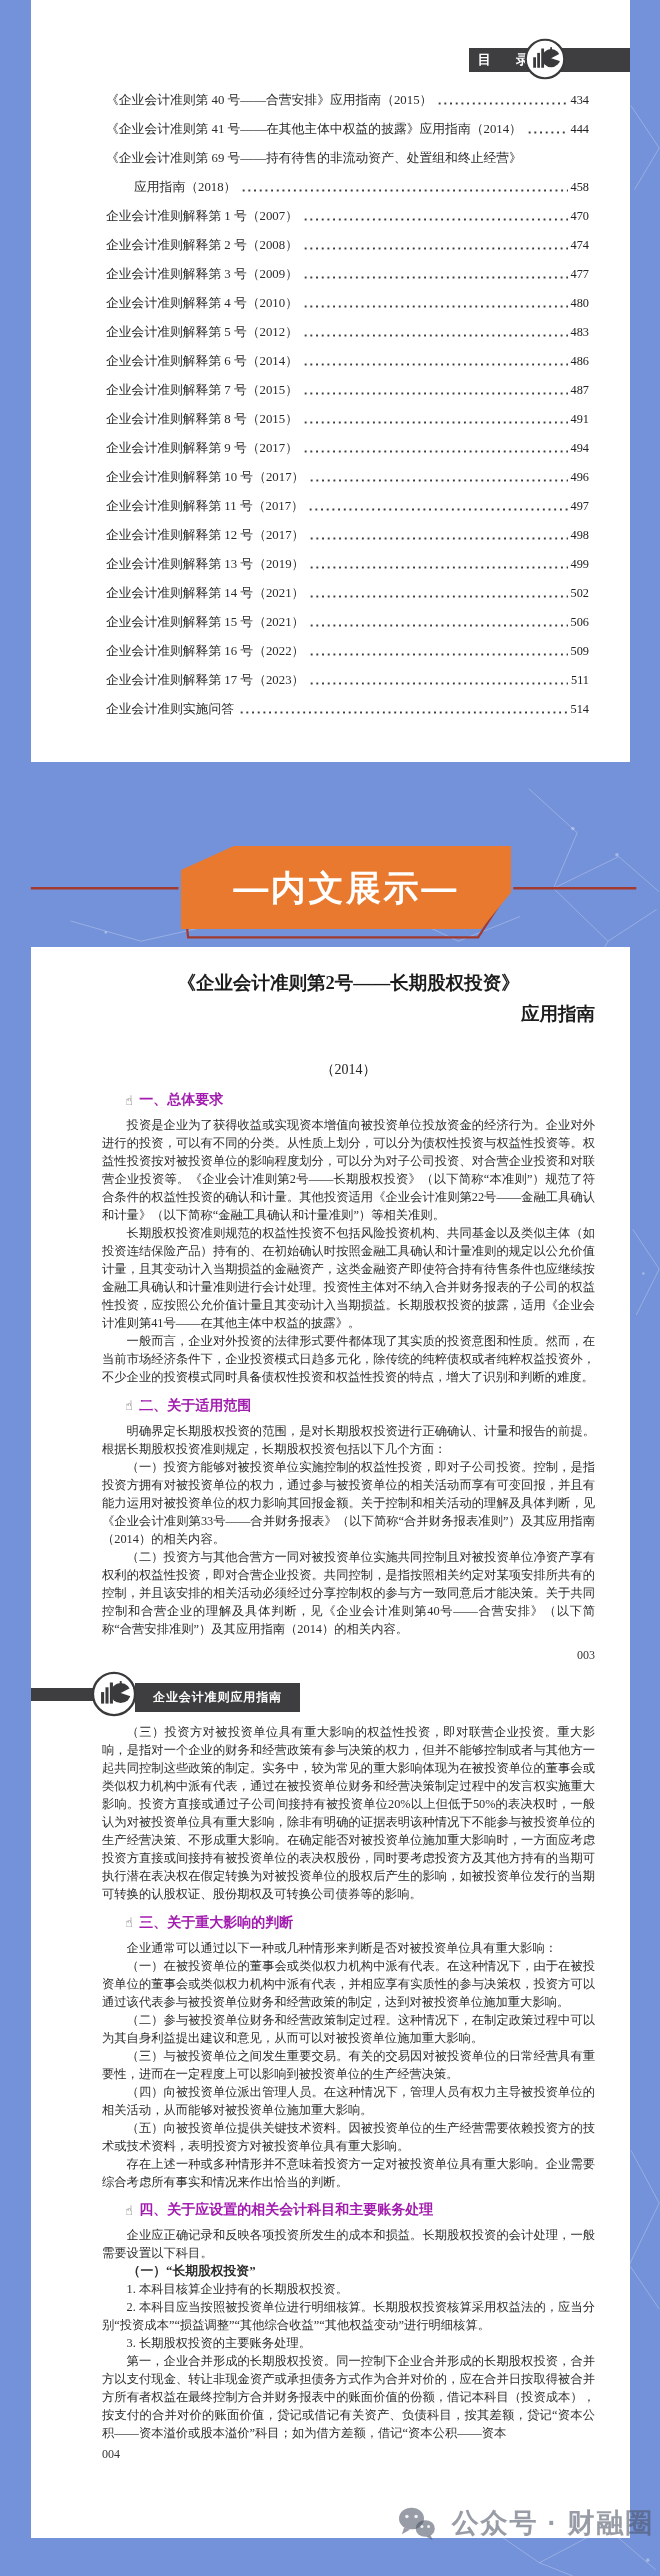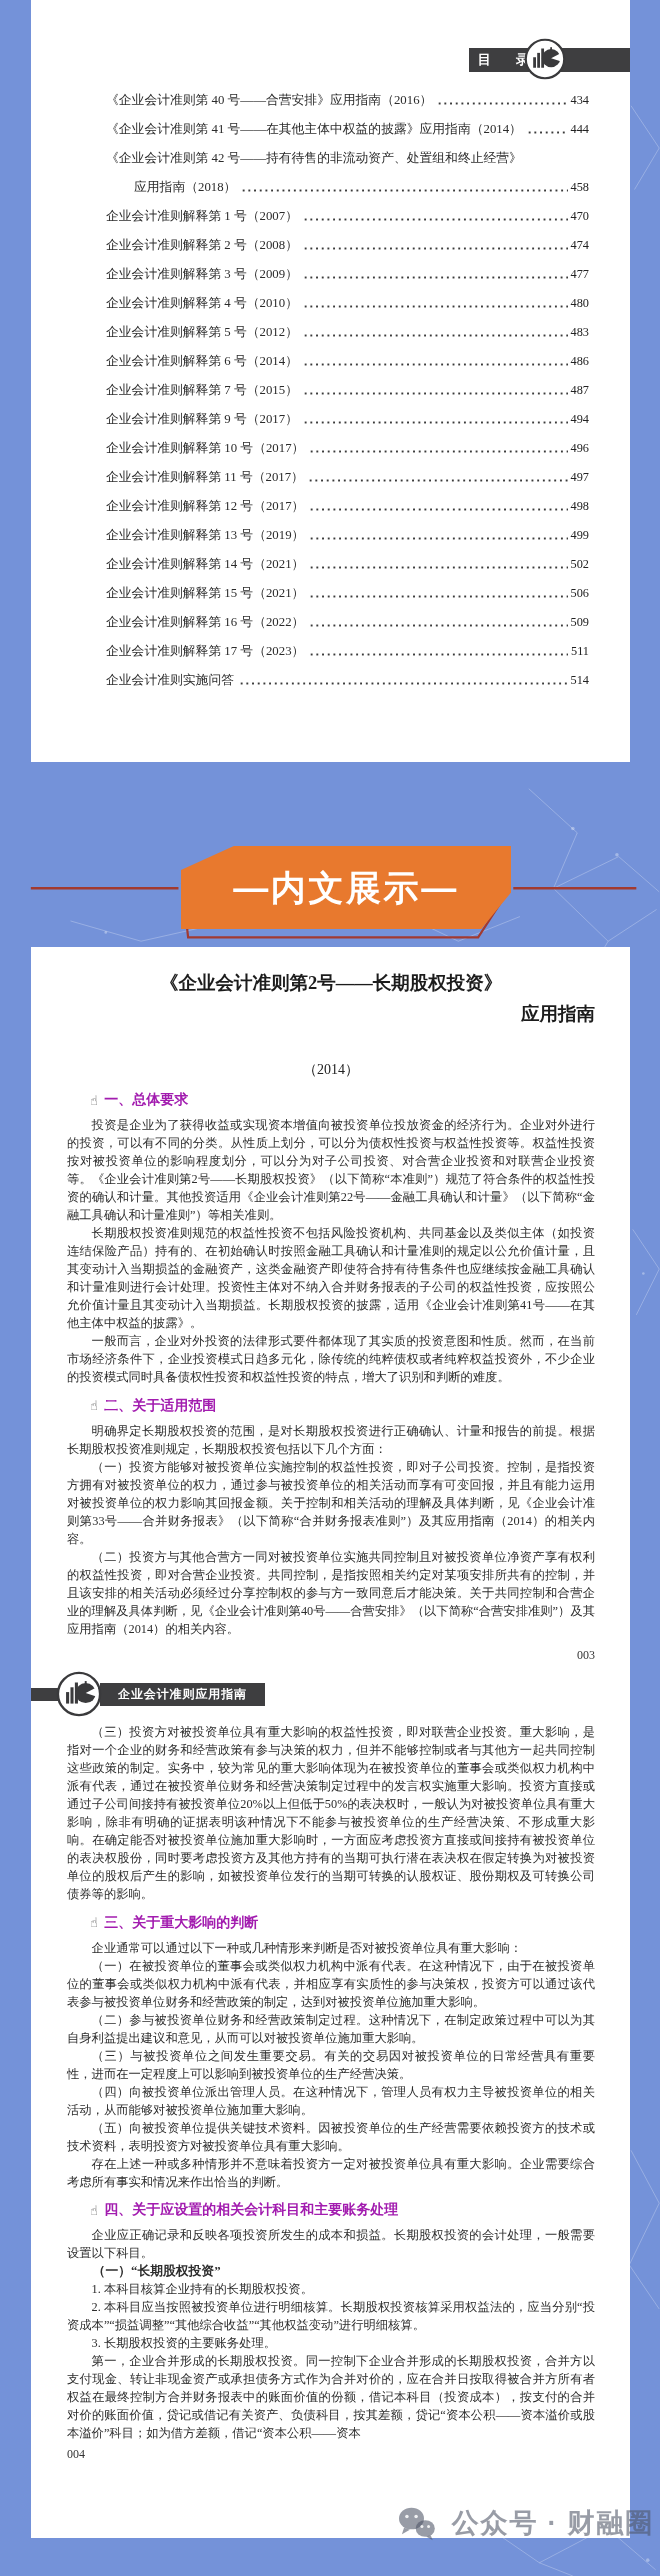--- a/index.html
+++ b/index.html
@@ -48,42 +48,42 @@
     background:#e8792e;
     clip-path:polygon(16% 0%,100% 0%,100% 56%,91% 100%,0% 100%,0% 29%);
     display:flex; align-items:center; justify-content:center;
   }
   .ribbon span {
     color:#fff; font-size:35px; font-weight:bold; letter-spacing:2.6px;
     font-family:"Liberation Sans","DejaVu Sans",sans-serif; padding-top:1.8px;
   }
 
   
-  .ct { padding:23px 35px 0 36px; }
+  .ct { padding:23px 35px 0 71px; }
   .doc-title { text-align:center; font-size:18.5px; font-weight:bold; color:#1c1c1c; line-height:27px; }
   .doc-title2 { text-align:right; font-size:18.5px; font-weight:bold; color:#1c1c1c; line-height:26.4px; margin-top:4.4px; }
   .doc-year { text-align:center; font-size:14px; color:#222; margin-top:33px; margin-bottom:12.3px;font-family:Liberation Serif, serif; }
   .sec-h {
     display:flex; align-items:center; font-size:14px; font-weight:bold; color:#a21caf;
     margin:10.6px 0 7px 23px; font-family:"Liberation Sans","DejaVu Sans",sans-serif;
   }
   .hand-icon { font-size:13.2px; color:#555; font-weight:normal; margin-right:6.2px; }
   .hand-icon::before { content:"☝"; }
   .ct p {
     font-size:12.3px; line-height:18px; text-align:justify; text-indent:2em; color:#2d2d2d;
   }
   .sub-h { font-weight:bold; font-size:12.8px !important; color:#151515; }
   .pg-right { text-align:right; font-size:12px; color:#333; margin-top:10.6px; }
   .pg-left { font-size:12px; color:#333; margin-top:4.4px; }
 
   
   .runhead { position:relative; height:23px; margin:19.4px 0 17.6px -71px; width:269px; }
   .runhead .stripe { position:absolute; left:0; top:5.3px; width:115px; height:13.2px; background:#3e3e40; }
   .runhead .plate {
-    position:absolute; left:104px; top:0; width:165px; height:23px; background:#3e3e40;
+    position:absolute; left:104px; top:0; width:165px; height:29px; background:#3e3e40;
     display:flex; align-items:center; justify-content:center;
   }
   .runhead .plate span {
     color:#fff; font-size:12px; font-weight:bold; letter-spacing:0.9px;
     font-family:"Liberation Sans","DejaVu Sans",sans-serif;
   }
   .runhead .logo-circle { left:60px; top:-11.5px; width:46px; height:46px; }
 
   
   .watermark {
@@ -129,31 +129,31 @@
         <rect x="15.1" y="17" width="3.2" height="17" fill="#3a3a3c"></rect>
         <rect x="19.7" y="12" width="3.2" height="22" fill="#3a3a3c"></rect>
         <circle cx="31" cy="23" r="10.5" fill="#3a3a3c"></circle>
         <polygon points="31,23 43.5,16.5 43.5,27" fill="#fff"></polygon>
         <rect x="30" y="10.5" width="2" height="6" fill="#3a3a3c"></rect>
       </svg>
     </div>
 
     <div class="toc-list">
       <div class="toc-row">
-          <span class="t">《企业会计准则第 40 号——合营安排》应用指南（2016）</span>
+          <span class="t">《企业会计准则第 40 号——合营安排》应用指南（2015）</span>
           <span class="leader"></span>
           <span class="n">434</span>
         </div>
       <div class="toc-row">
           <span class="t">《企业会计准则第 41 号——在其他主体中权益的披露》应用指南（2014）</span>
           <span class="leader"></span>
           <span class="n">444</span>
         </div>
       <div class="toc-row">
-          <span class="t">《企业会计准则第 42 号——持有待售的非流动资产、处置组和终止经营》</span>
+          <span class="t">《企业会计准则第 69 号——持有待售的非流动资产、处置组和终止经营》</span>
         </div>
       <div class="toc-row indent">
           <span class="t">应用指南（2018）</span>
           <span class="leader"></span>
           <span class="n">458</span>
         </div>
       <div class="toc-row">
           <span class="t">企业会计准则解释第 1 号（2007）</span>
           <span class="leader"></span>
           <span class="n">470</span>
@@ -180,20 +180,25 @@
         </div>
       <div class="toc-row">
           <span class="t">企业会计准则解释第 6 号（2014）</span>
           <span class="leader"></span>
           <span class="n">486</span>
         </div>
       <div class="toc-row">
           <span class="t">企业会计准则解释第 7 号（2015）</span>
           <span class="leader"></span>
           <span class="n">487</span>
+        </div>
+      <div class="toc-row">
+          <span class="t">企业会计准则解释第 8 号（2015）</span>
+          <span class="leader"></span>
+          <span class="n">491</span>
         </div>
       <div class="toc-row">
           <span class="t">企业会计准则解释第 9 号（2017）</span>
           <span class="leader"></span>
           <span class="n">494</span>
         </div>
       <div class="toc-row">
           <span class="t">企业会计准则解释第 10 号（2017）</span>
           <span class="leader"></span>
           <span class="n">496</span>

